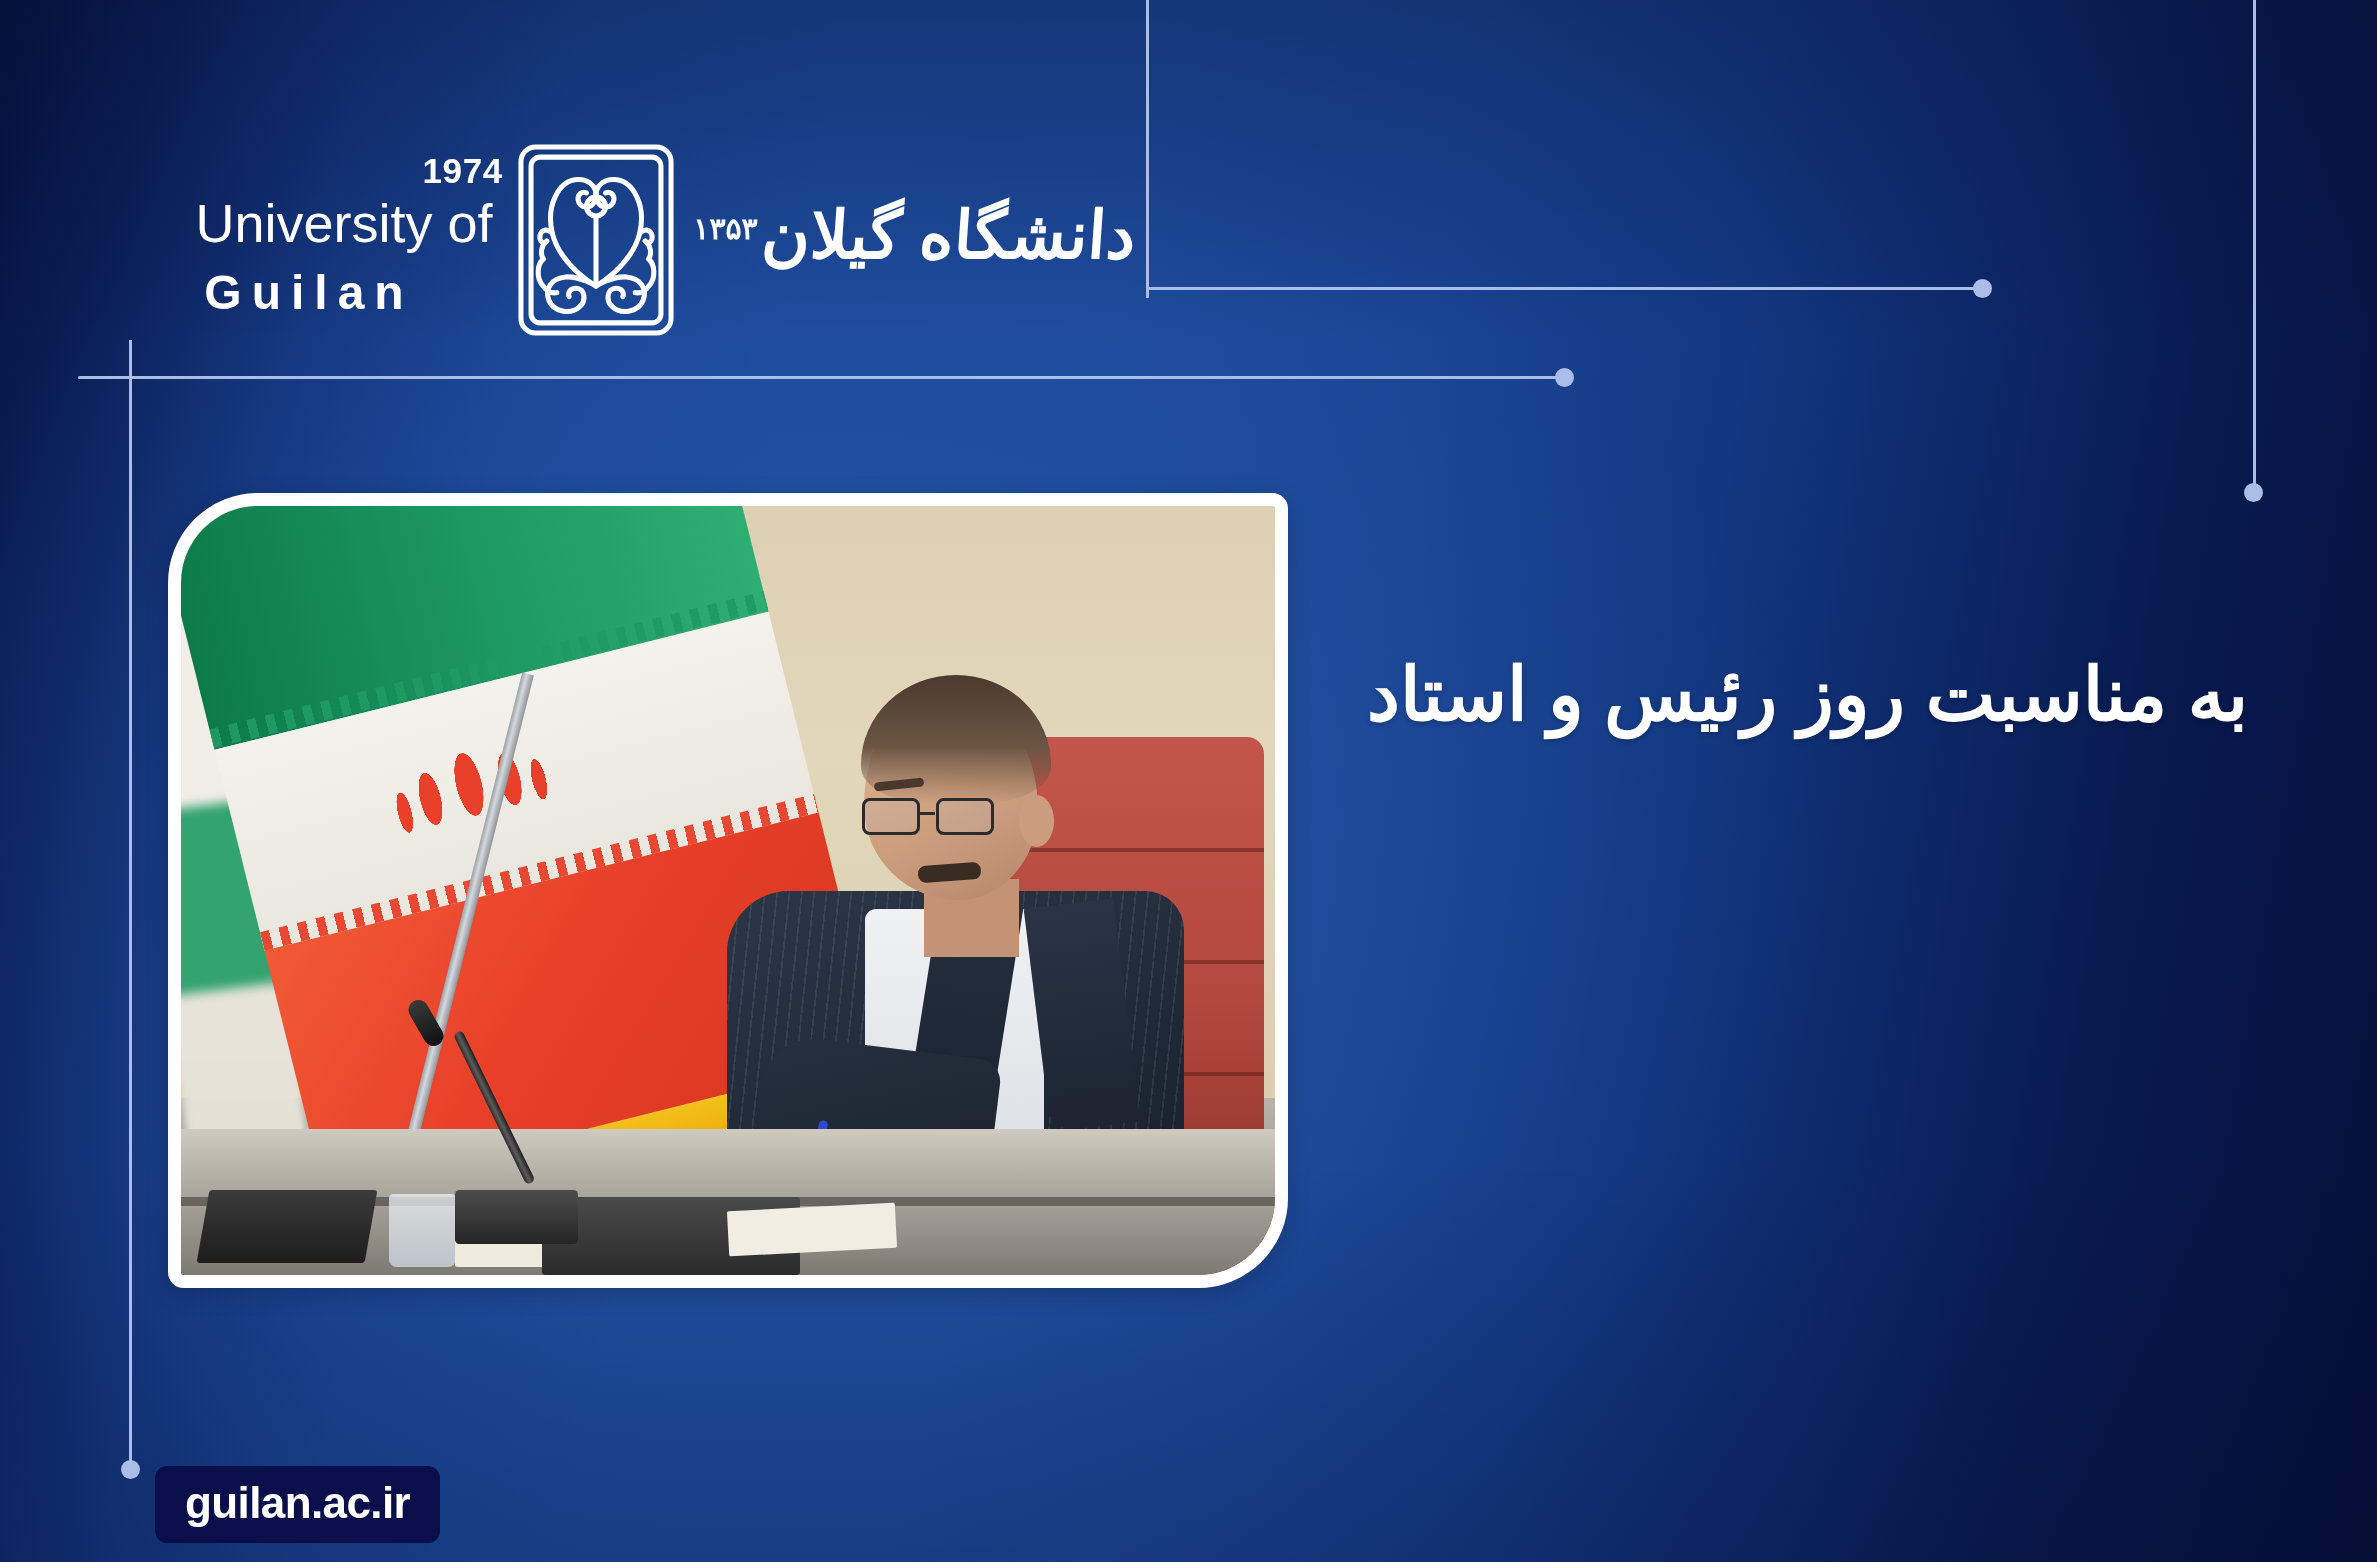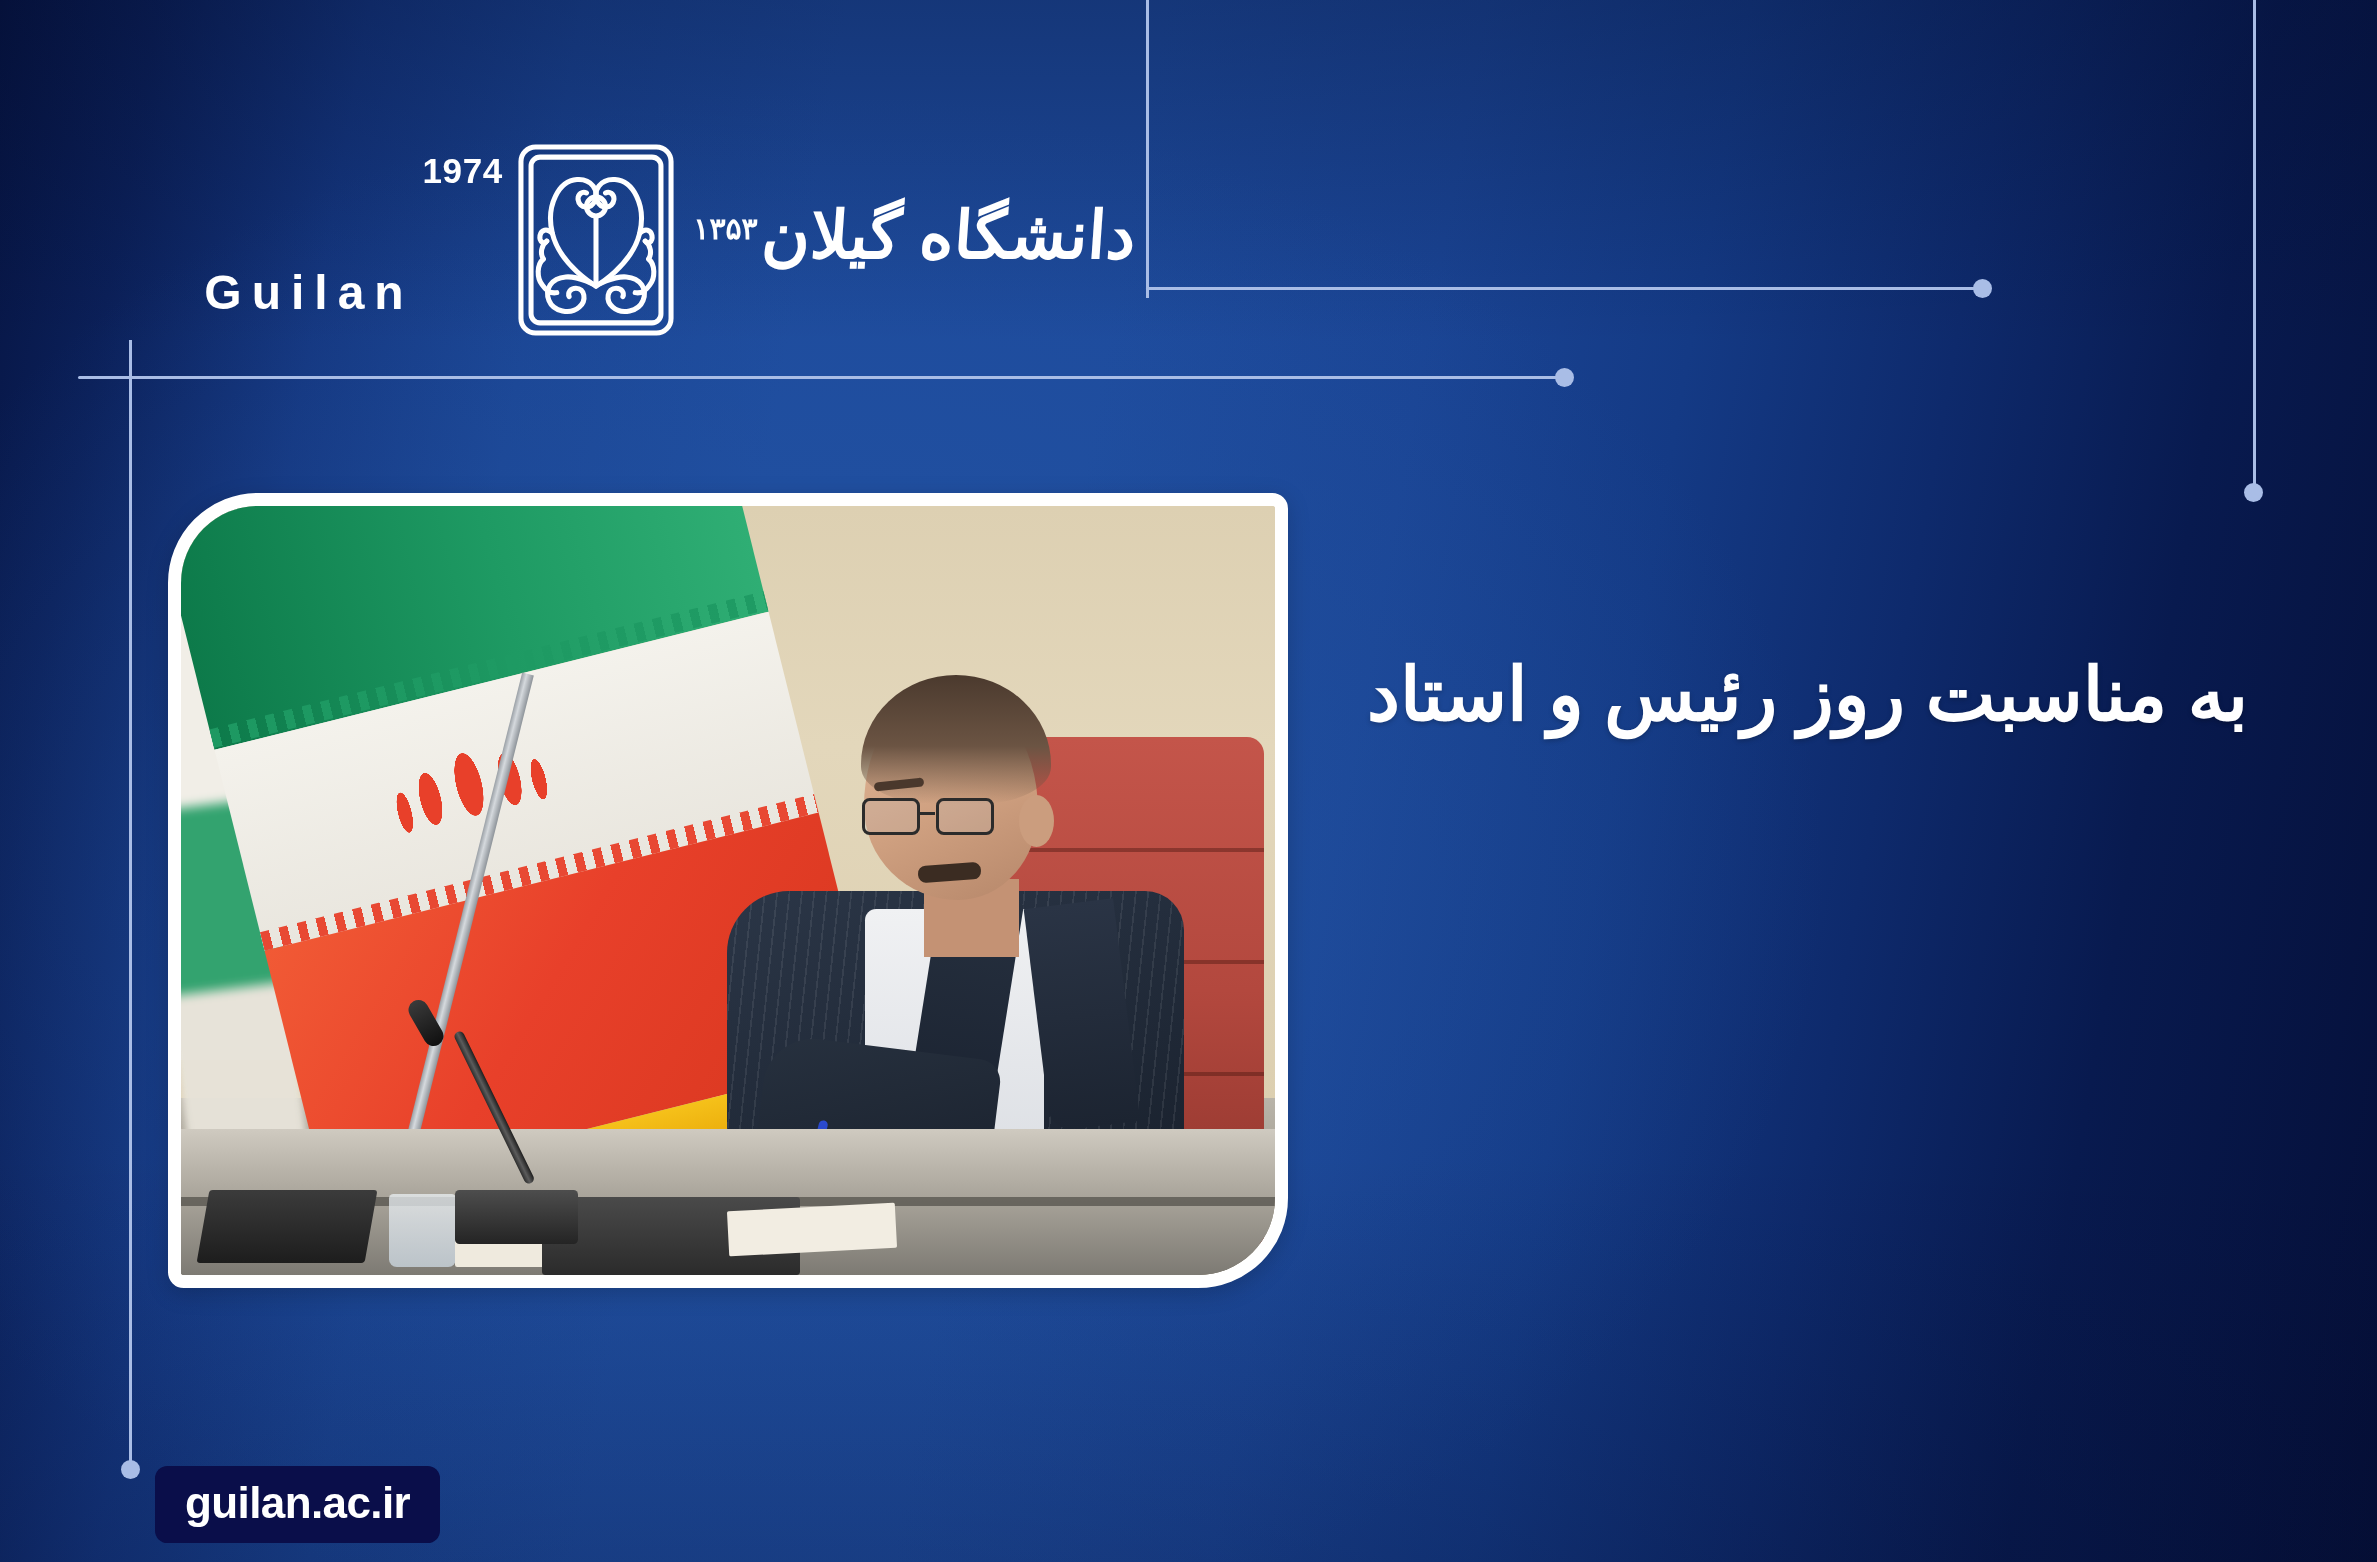--- a/index.html
+++ b/index.html
@@ -466,20 +466,21 @@
 
   <div class="deco-h" id="h-under-logo"></div>
   <div class="deco-dot" id="dot-under-logo"></div>
   <div class="deco-v" id="v-left"></div>
   <div class="deco-dot" id="dot-left-bottom"></div>
 
   <div id="logo-lockup">
 
     <div id="logo-en">
       <div id="logo-year">1974</div>
+      <div id="logo-univ">University of</div>
       <div id="logo-guilan">Guilan</div>
     </div>
 
     <div id="logo-mark">
       <svg viewBox="0 0 300 360" width="168" height="202" fill="none" stroke="#ffffff" stroke-width="9" stroke-linecap="round" stroke-linejoin="round">
         <rect x="16" y="14" width="268" height="332" rx="26" ry="26"></rect>
         <rect x="34" y="32" width="232" height="296" rx="16" ry="16"></rect>
 
         <path d="M150 262 C 150 262, 86 226, 72 168 C 60 118, 84 74, 116 72
                  C 142 70, 156 92, 148 110 C 141 126, 120 124, 118 108

